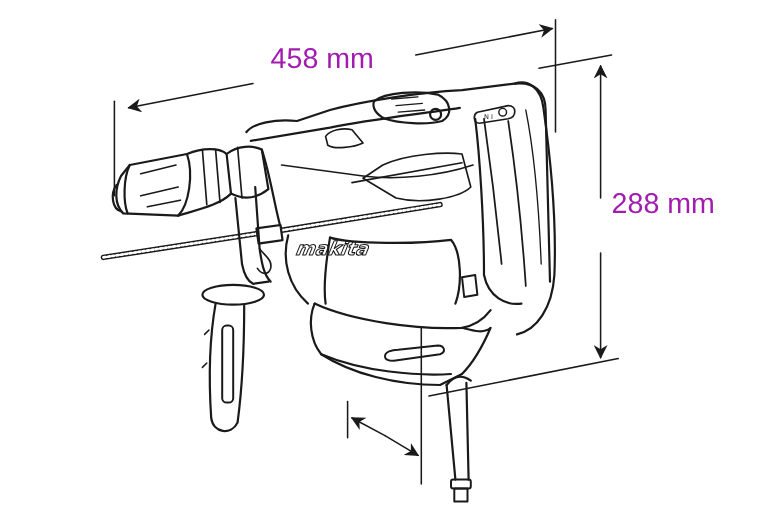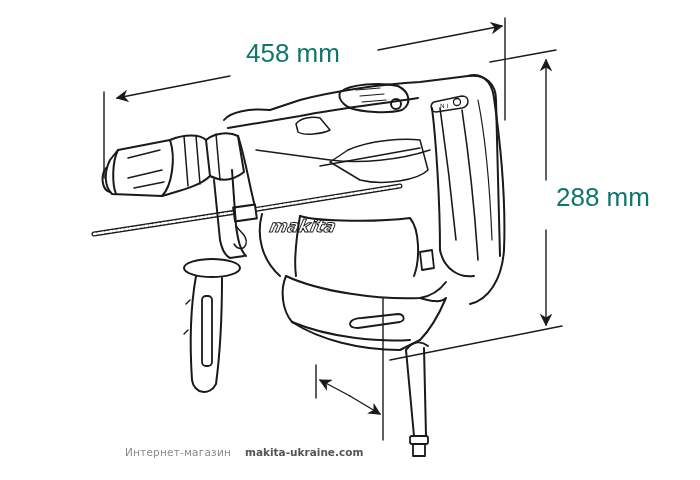--- a/index.html
+++ b/index.html
@@ -3,26 +3,26 @@
   <meta charset="utf-8">
   <style>
     html, body { margin: 0; padding: 0; background: #ffffff; }
     body { width: 700px; height: 480px; position: relative; overflow: hidden; }
     #stage { position: absolute; left: 0; top: 0; width: 700px; height: 480px; }
     svg { position: absolute; left: 0; top: 0; }
     .dim-label {
       position: absolute;
       font-family: "Liberation Sans", sans-serif;
       font-size: 26px;
-      color: #0f766e;
+      color: #a21caf;
       white-space: nowrap;
       line-height: 1;
     }
     #dim-length { left: 246px; top: 40px; }
-    #dim-height { left: 556px; top: 184px; }
+    #dim-height { left: 556px; top: 172px; }
     #dim-depth  { left: 234px; top: 404px; }
     .watermark {
       position: absolute;
       left: 125px; top: 446px;
       font-family: "DejaVu Sans", sans-serif;
       font-size: 10.5px;
       white-space: nowrap;
     }
     .watermark .prefix { color: #8a8a8a; letter-spacing: 0.2px; }
     .watermark .site { color: #555555; font-weight: bold; margin-left: 14px; }
@@ -140,16 +140,13 @@
       <path d="M406,350 L414,436 M424,348 L426,436"></path>
       <path d="M406,350 C412,342 420,340 428,346"></path>
       <rect x="410" y="436" width="18" height="8" rx="2" stroke-width="1.8"></rect>
       <rect x="413" y="444" width="12" height="12" stroke-width="1.8"></rect>
     </g>
   </svg>
 
   <div class="dim-label" id="dim-length">458 mm</div>
   <div class="dim-label" id="dim-height">288 mm</div>
 
-  <div class="watermark">
-    <span class="prefix">Интернет-магазин</span><span class="site">makita-ukraine.com</span>
-  </div>
 </div>
 
 </body></html>

